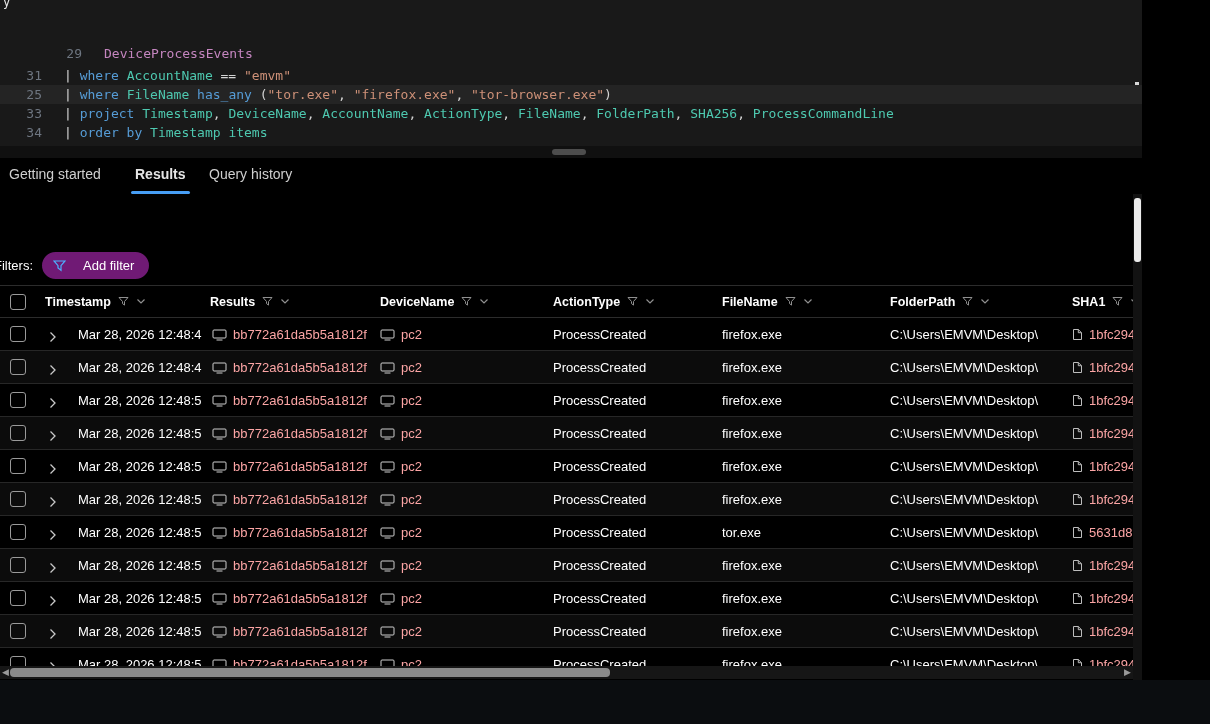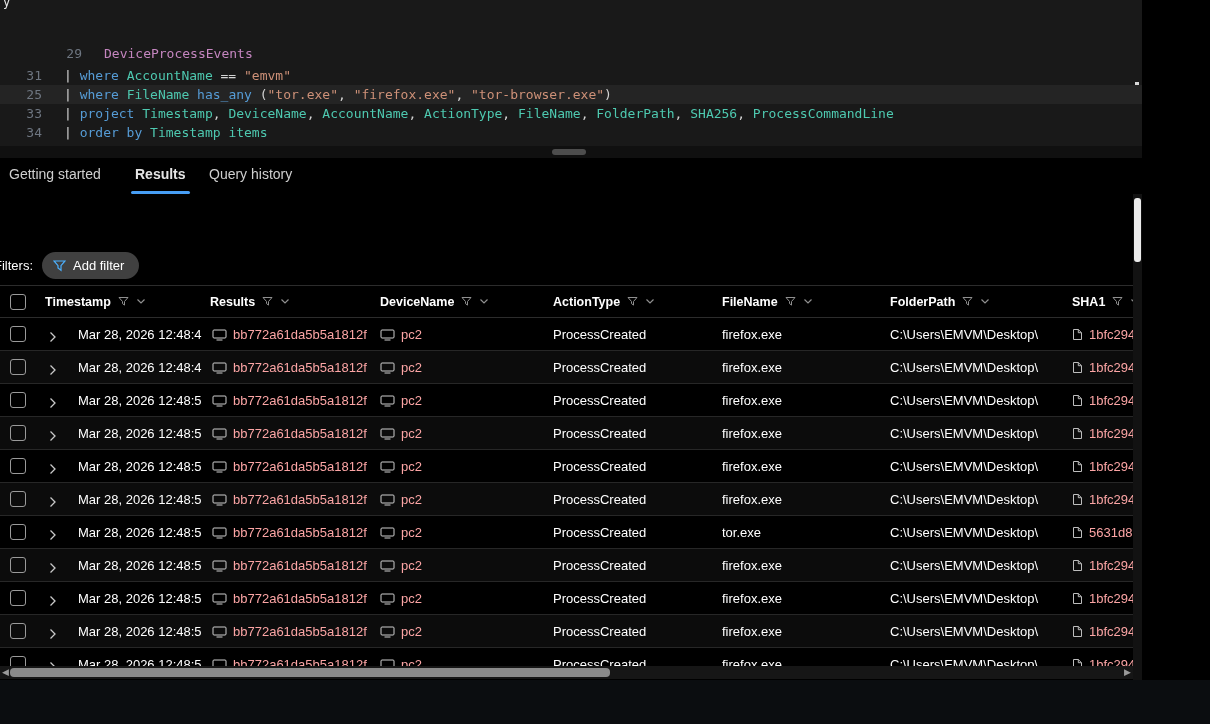--- a/index.html
+++ b/index.html
@@ -41,22 +41,22 @@
   #perf{position:absolute;left:845px;top:214px;display:flex;align-items:center;gap:3px}
   .sq{width:8px;height:8px;border-radius:1px}
   #perf-label{margin-left:9px;font-size:13px;color:#fff}
   #info-wrap{position:absolute;left:916px;top:199px}
   #view-icons{position:absolute;left:963px;top:207px;display:flex;align-items:center;gap:17px}
   #view-icons .vic{display:flex;align-items:center;gap:5px}
 
   
   #filters{position:absolute;left:0;top:246px;width:1133px;height:38px;background:#000}
   #filters-label{position:absolute;left:-6px;top:12px;font-size:13px;color:#fff}
-  #add-filter{position:absolute;left:42px;top:6px;height:27px;border-radius:14px;background:#404040;
-    display:flex;align-items:center;gap:7px;padding:0 15px 0 11px;font-size:13px;color:#fff}
+  #add-filter{position:absolute;left:42px;top:6px;height:27px;border-radius:14px;background:#701a75;
+    display:flex;align-items:center;gap:17px;padding:0 15px 0 11px;font-size:13px;color:#fff}
 
   
   #grid-header{position:absolute;left:0;top:285px;width:1133px;height:33px;background:#000;
     border-top:1px solid #2c2c2c;border-bottom:1px solid #2c2c2c;overflow:hidden}
   .hcell{position:absolute;top:0;height:31px;display:flex;align-items:center;gap:7px;
     font-size:12.5px;font-weight:700;color:#fff;white-space:nowrap}
   .hicon{display:flex;align-items:center}
   .cbx{position:absolute;left:10px;top:8px;width:16px;height:16px;border:1px solid #9a9a9a;
     border-radius:3px;background:transparent}
   #grid-body{position:absolute;left:0;top:318px;width:1133px;height:348px;overflow:hidden;background:#000}

